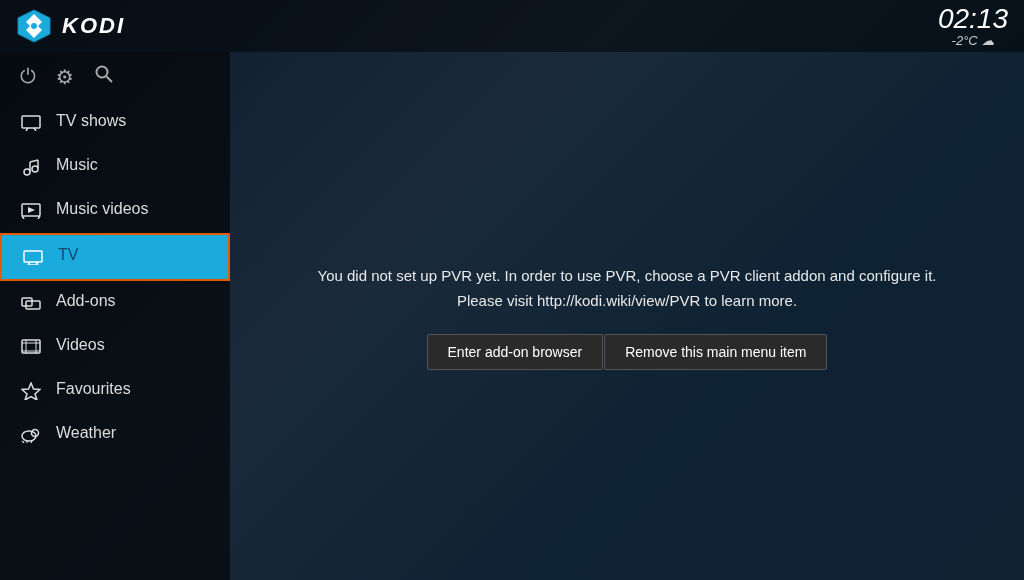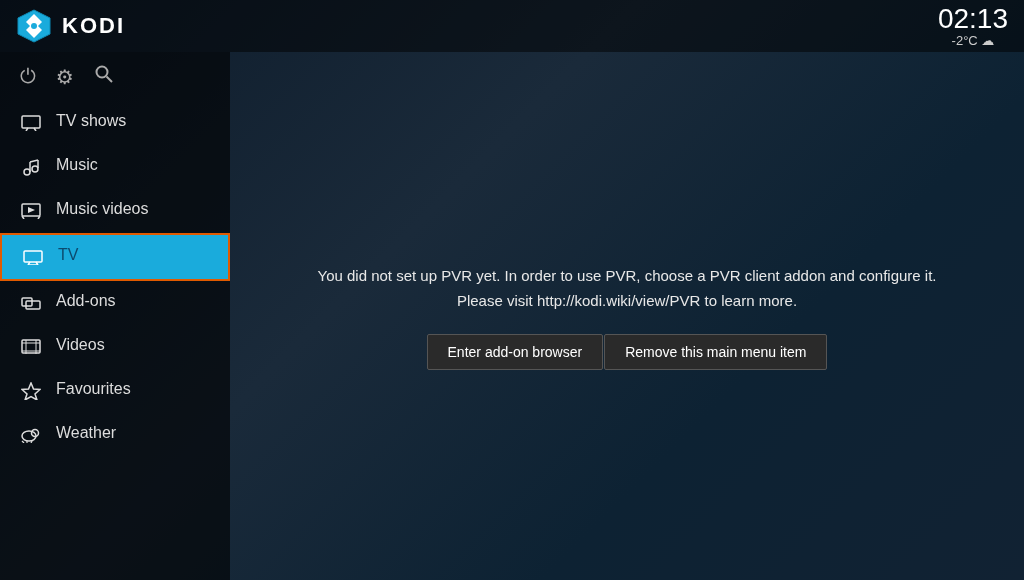--- a/index.html
+++ b/index.html
@@ -23,20 +23,21 @@
     }
 
     
     .top-bar {
       display: flex;
       align-items: center;
       justify-content: space-between;
       padding: 8px 16px;
       background: rgba(0,0,0,0.5);
       height: 52px;
+      font-style: italic;
     }
 
     .logo-area {
       display: flex;
       align-items: center;
       gap: 10px;
     }
 
     .kodi-icon {
       width: 36px;

